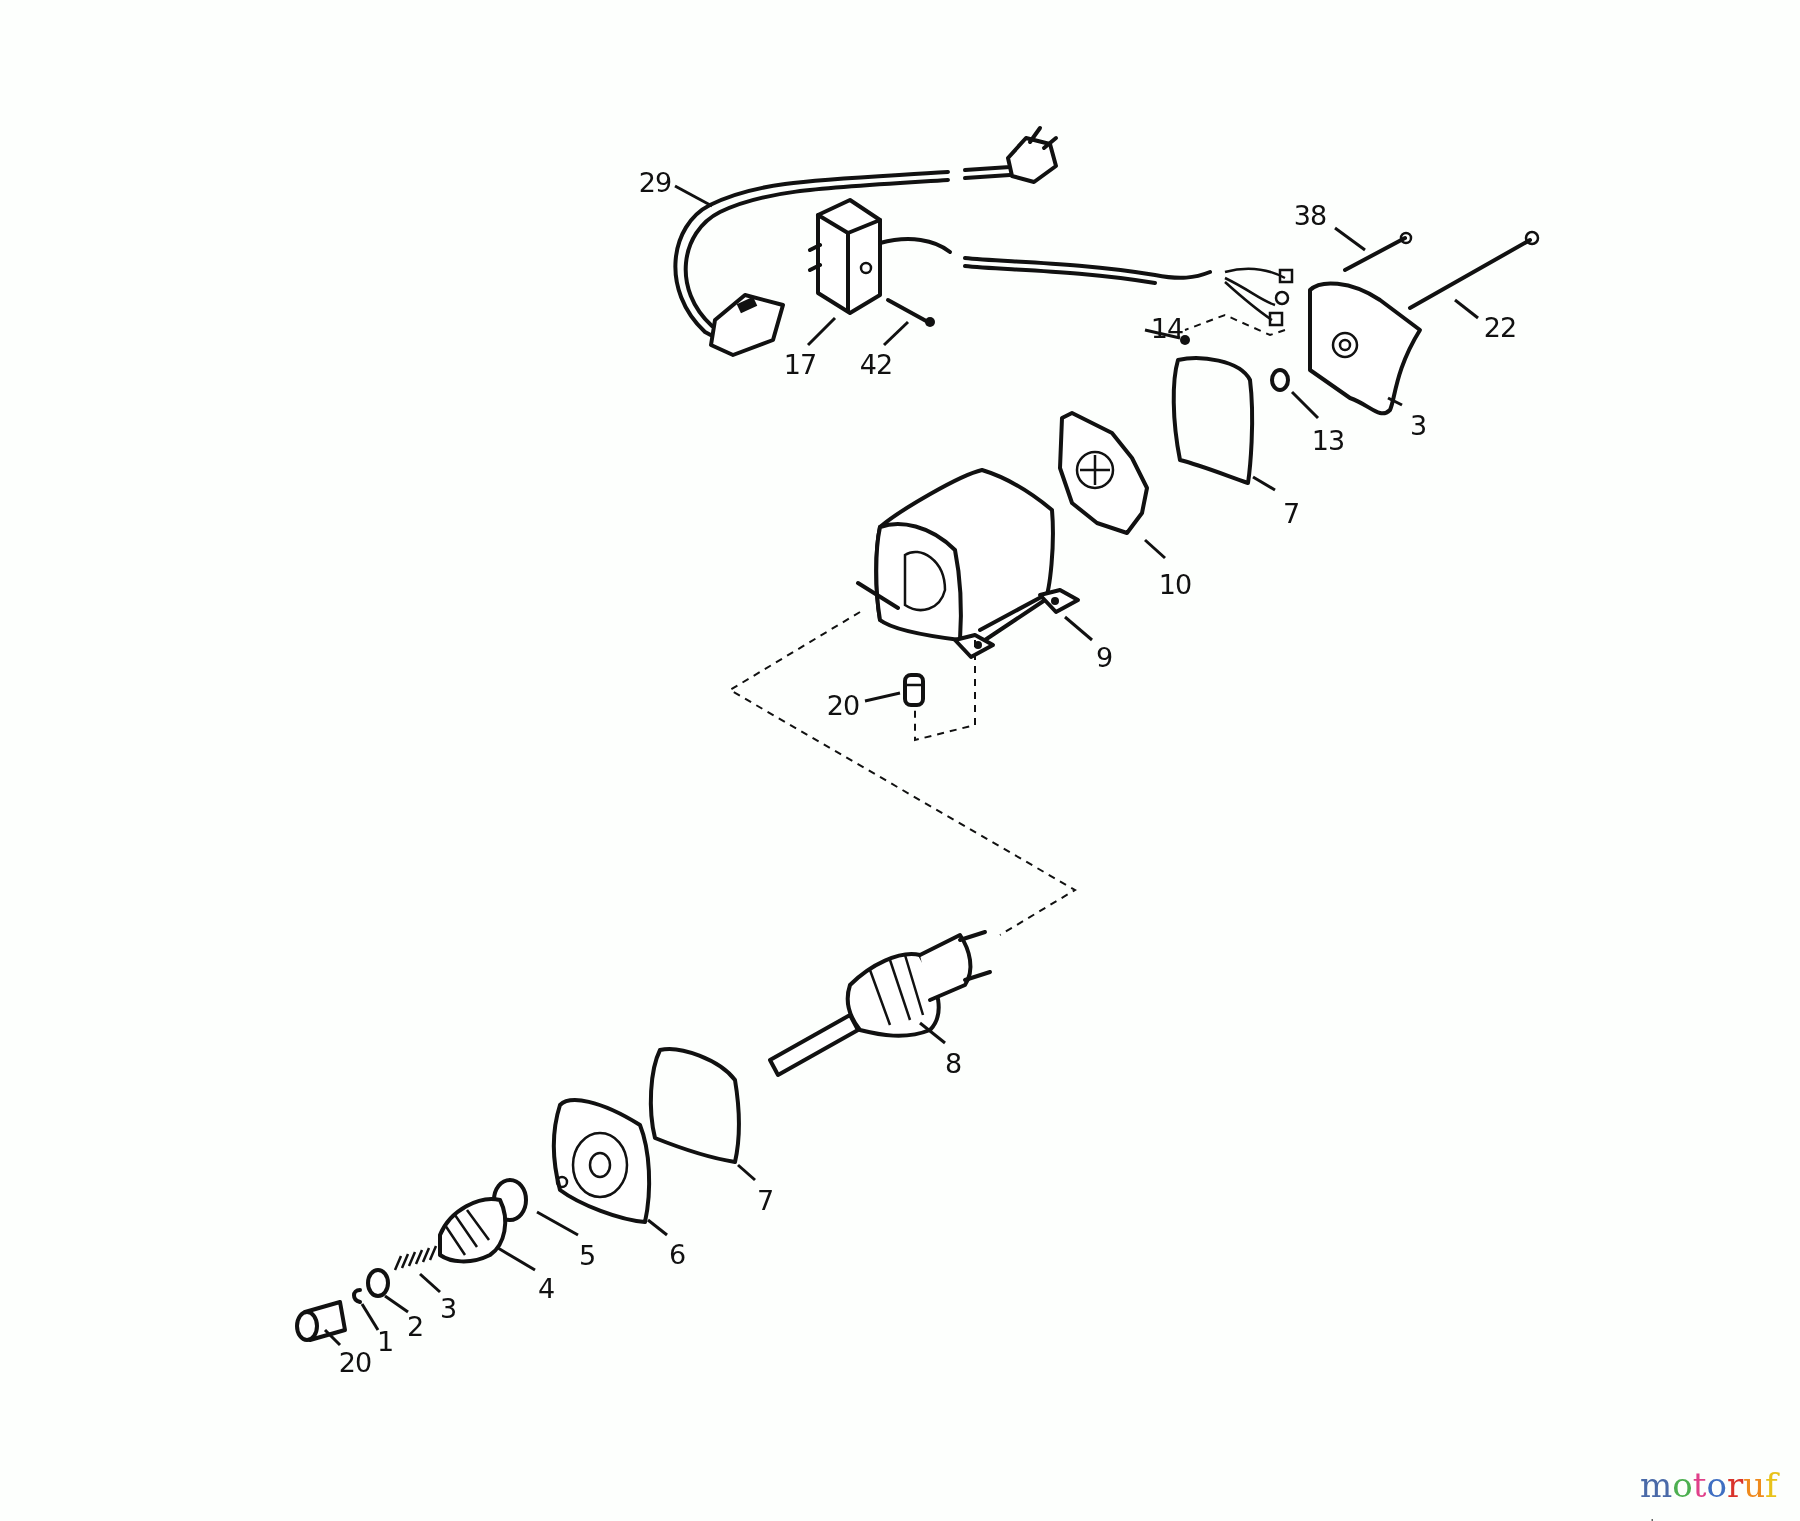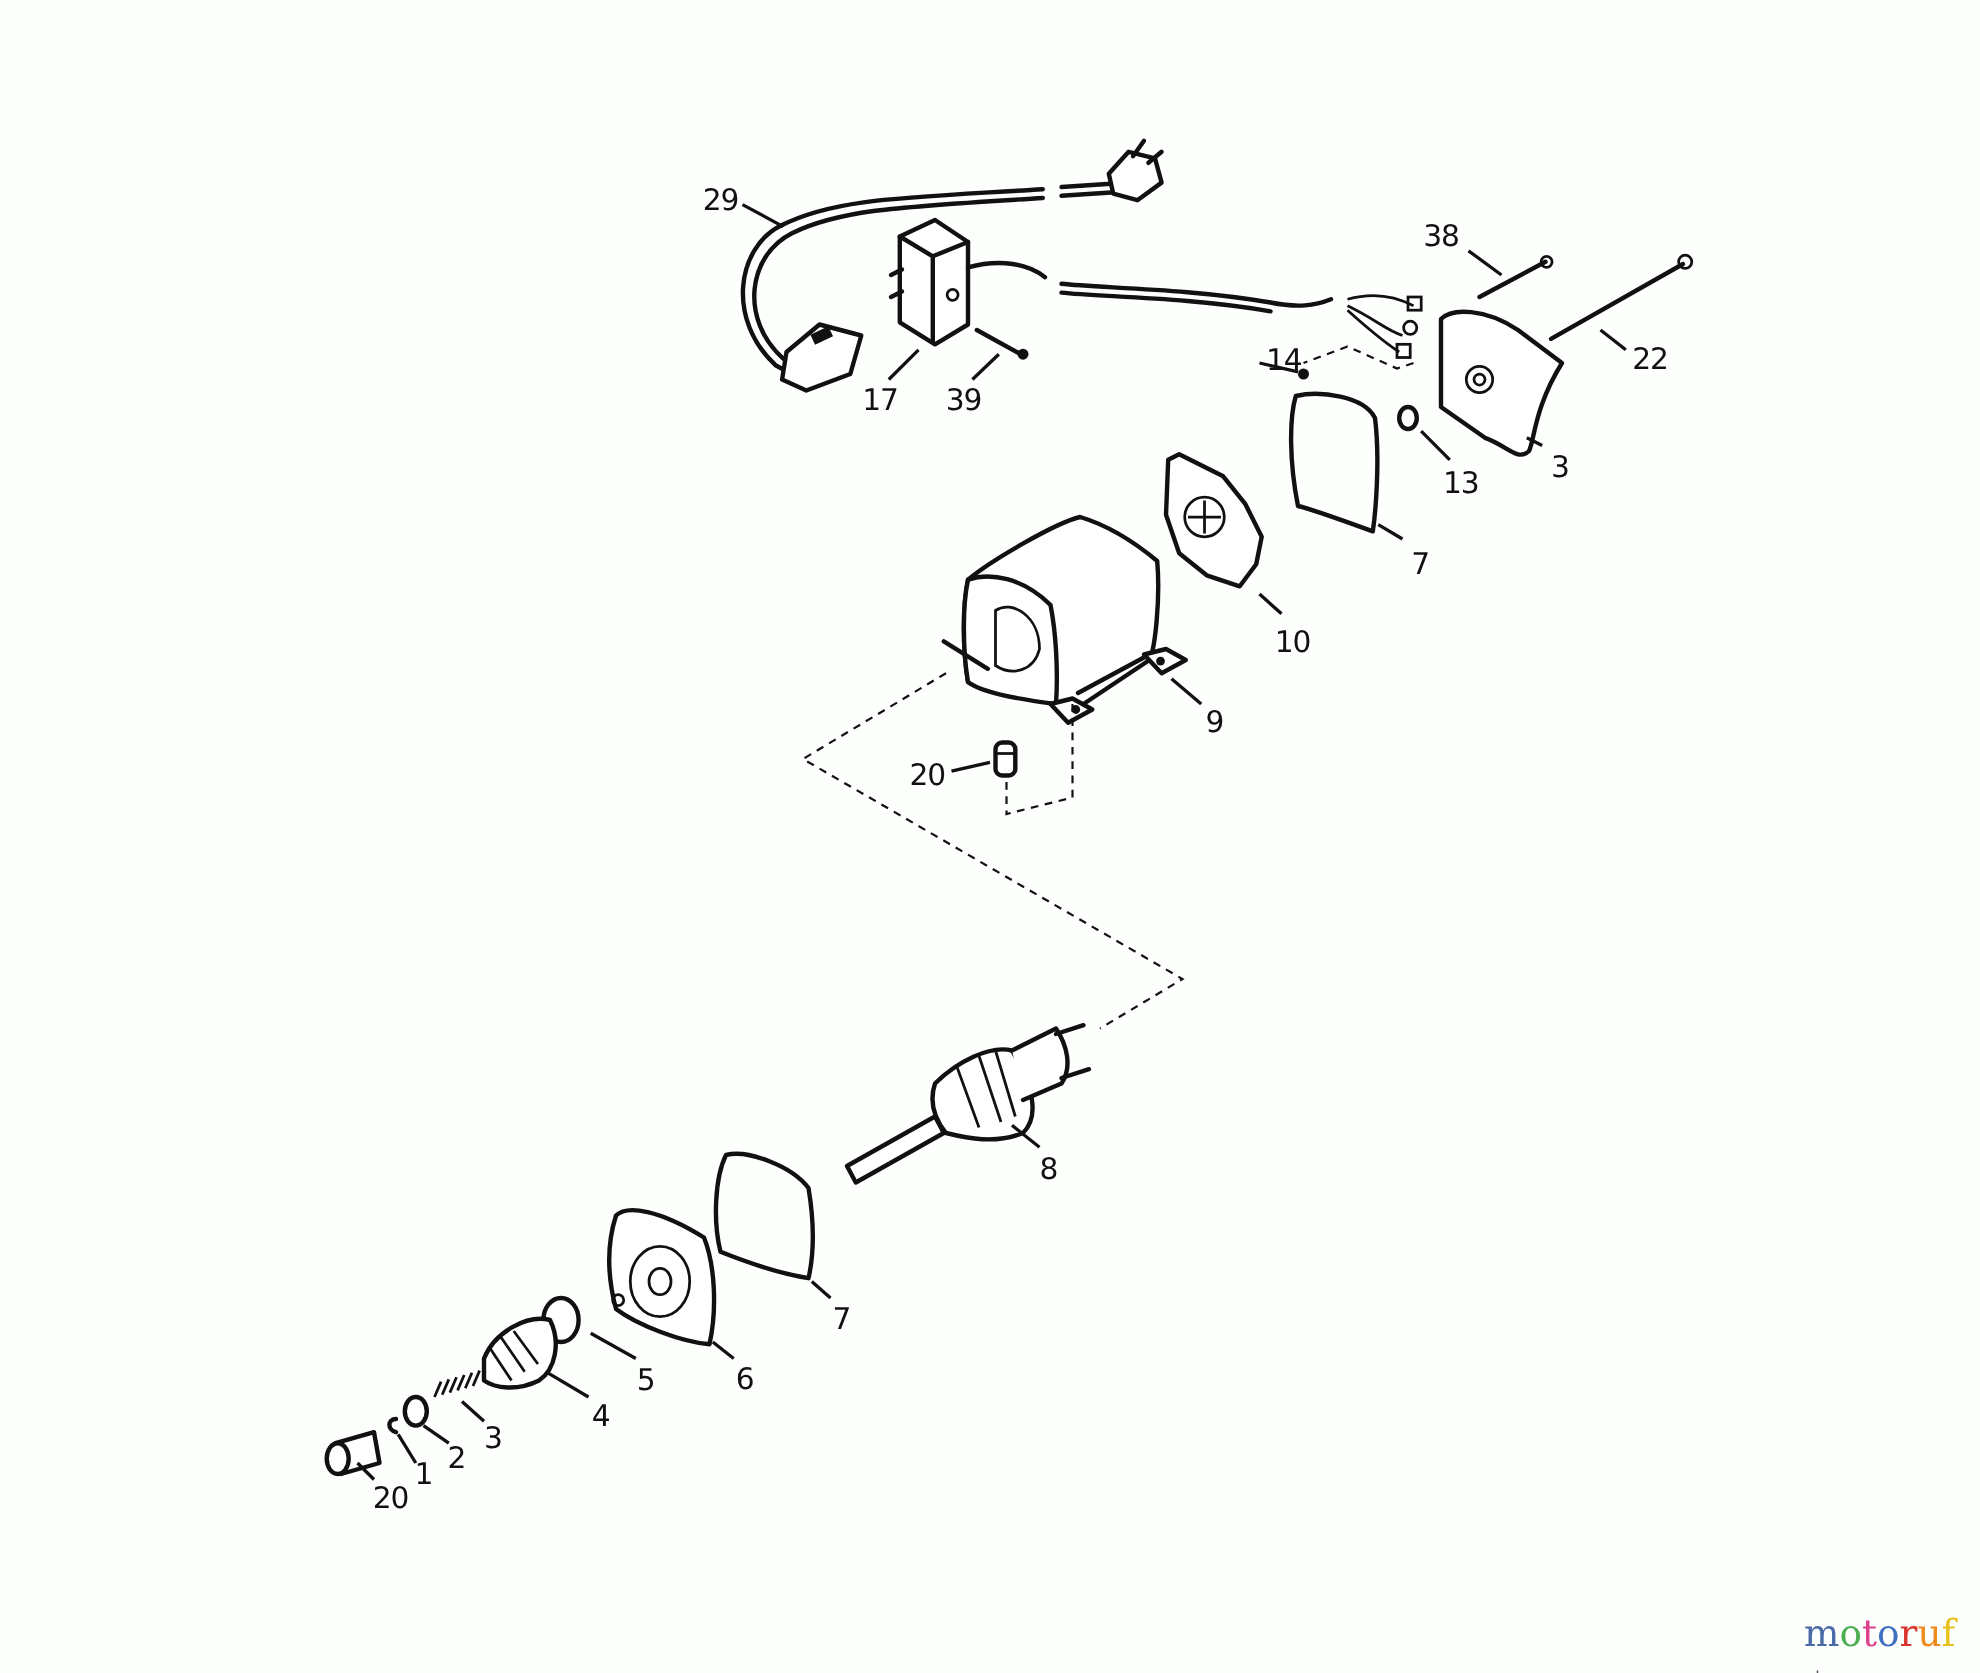--- a/index.html
+++ b/index.html
@@ -150,21 +150,21 @@
     <line class="lead" x1="535" y1="1270" x2="498" y2="1248"></line>
     <line class="lead" x1="440" y1="1292" x2="420" y2="1274"></line>
     <line class="lead" x1="408" y1="1312" x2="385" y2="1296"></line>
     <line class="lead" x1="378" y1="1330" x2="362" y2="1304"></line>
     <line class="lead" x1="340" y1="1345" x2="325" y2="1330"></line>
   </g>
 </svg>
 
 <div class="lbl" style="left:655px;top:182px">29</div>
 <div class="lbl" style="left:800px;top:364px">17</div>
-<div class="lbl" style="left:876px;top:364px">39</div>
+<div class="lbl" style="left:876px;top:364px">42</div>
 <div class="lbl" style="left:1310px;top:215px">38</div>
 <div class="lbl" style="left:1500px;top:327px">22</div>
 <div class="lbl" style="left:1167px;top:328px">14</div>
 <div class="lbl" style="left:1328px;top:440px">13</div>
 <div class="lbl" style="left:1418px;top:425px">3</div>
 <div class="lbl" style="left:1291px;top:513px">7</div>
 <div class="lbl" style="left:1175px;top:584px">10</div>
 <div class="lbl" style="left:1104px;top:657px">9</div>
 <div class="lbl" style="left:843px;top:705px">20</div>
 <div class="lbl" style="left:953px;top:1063px">8</div>

